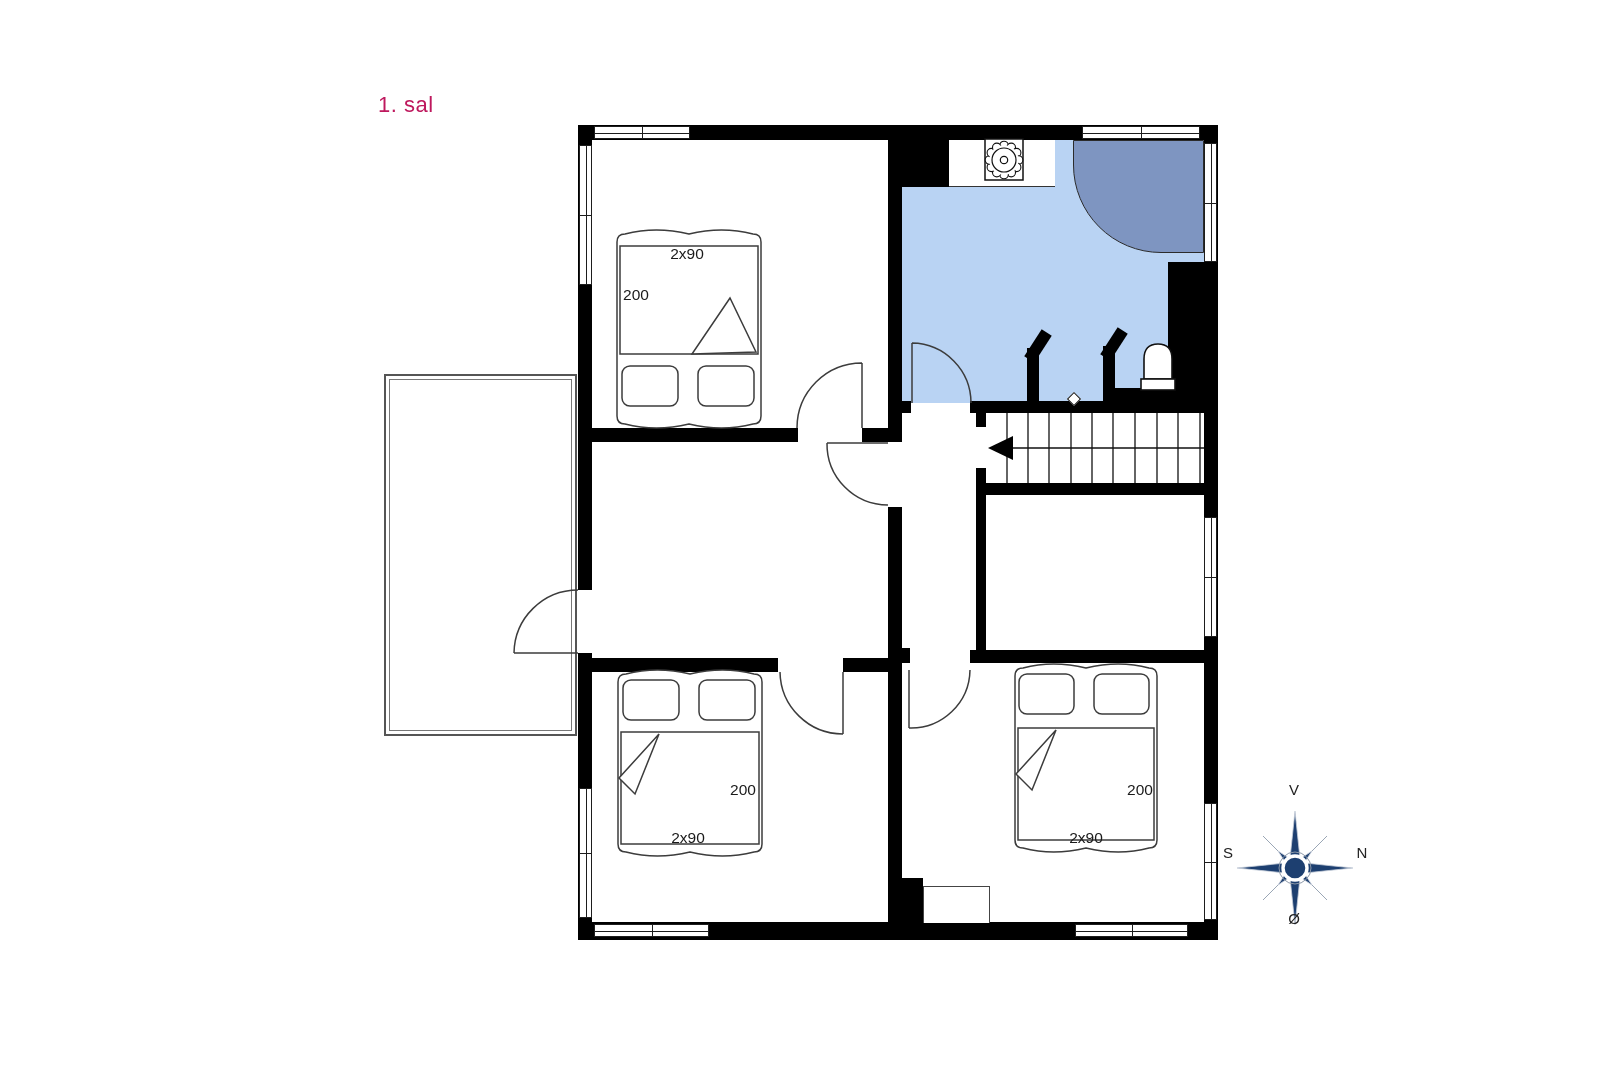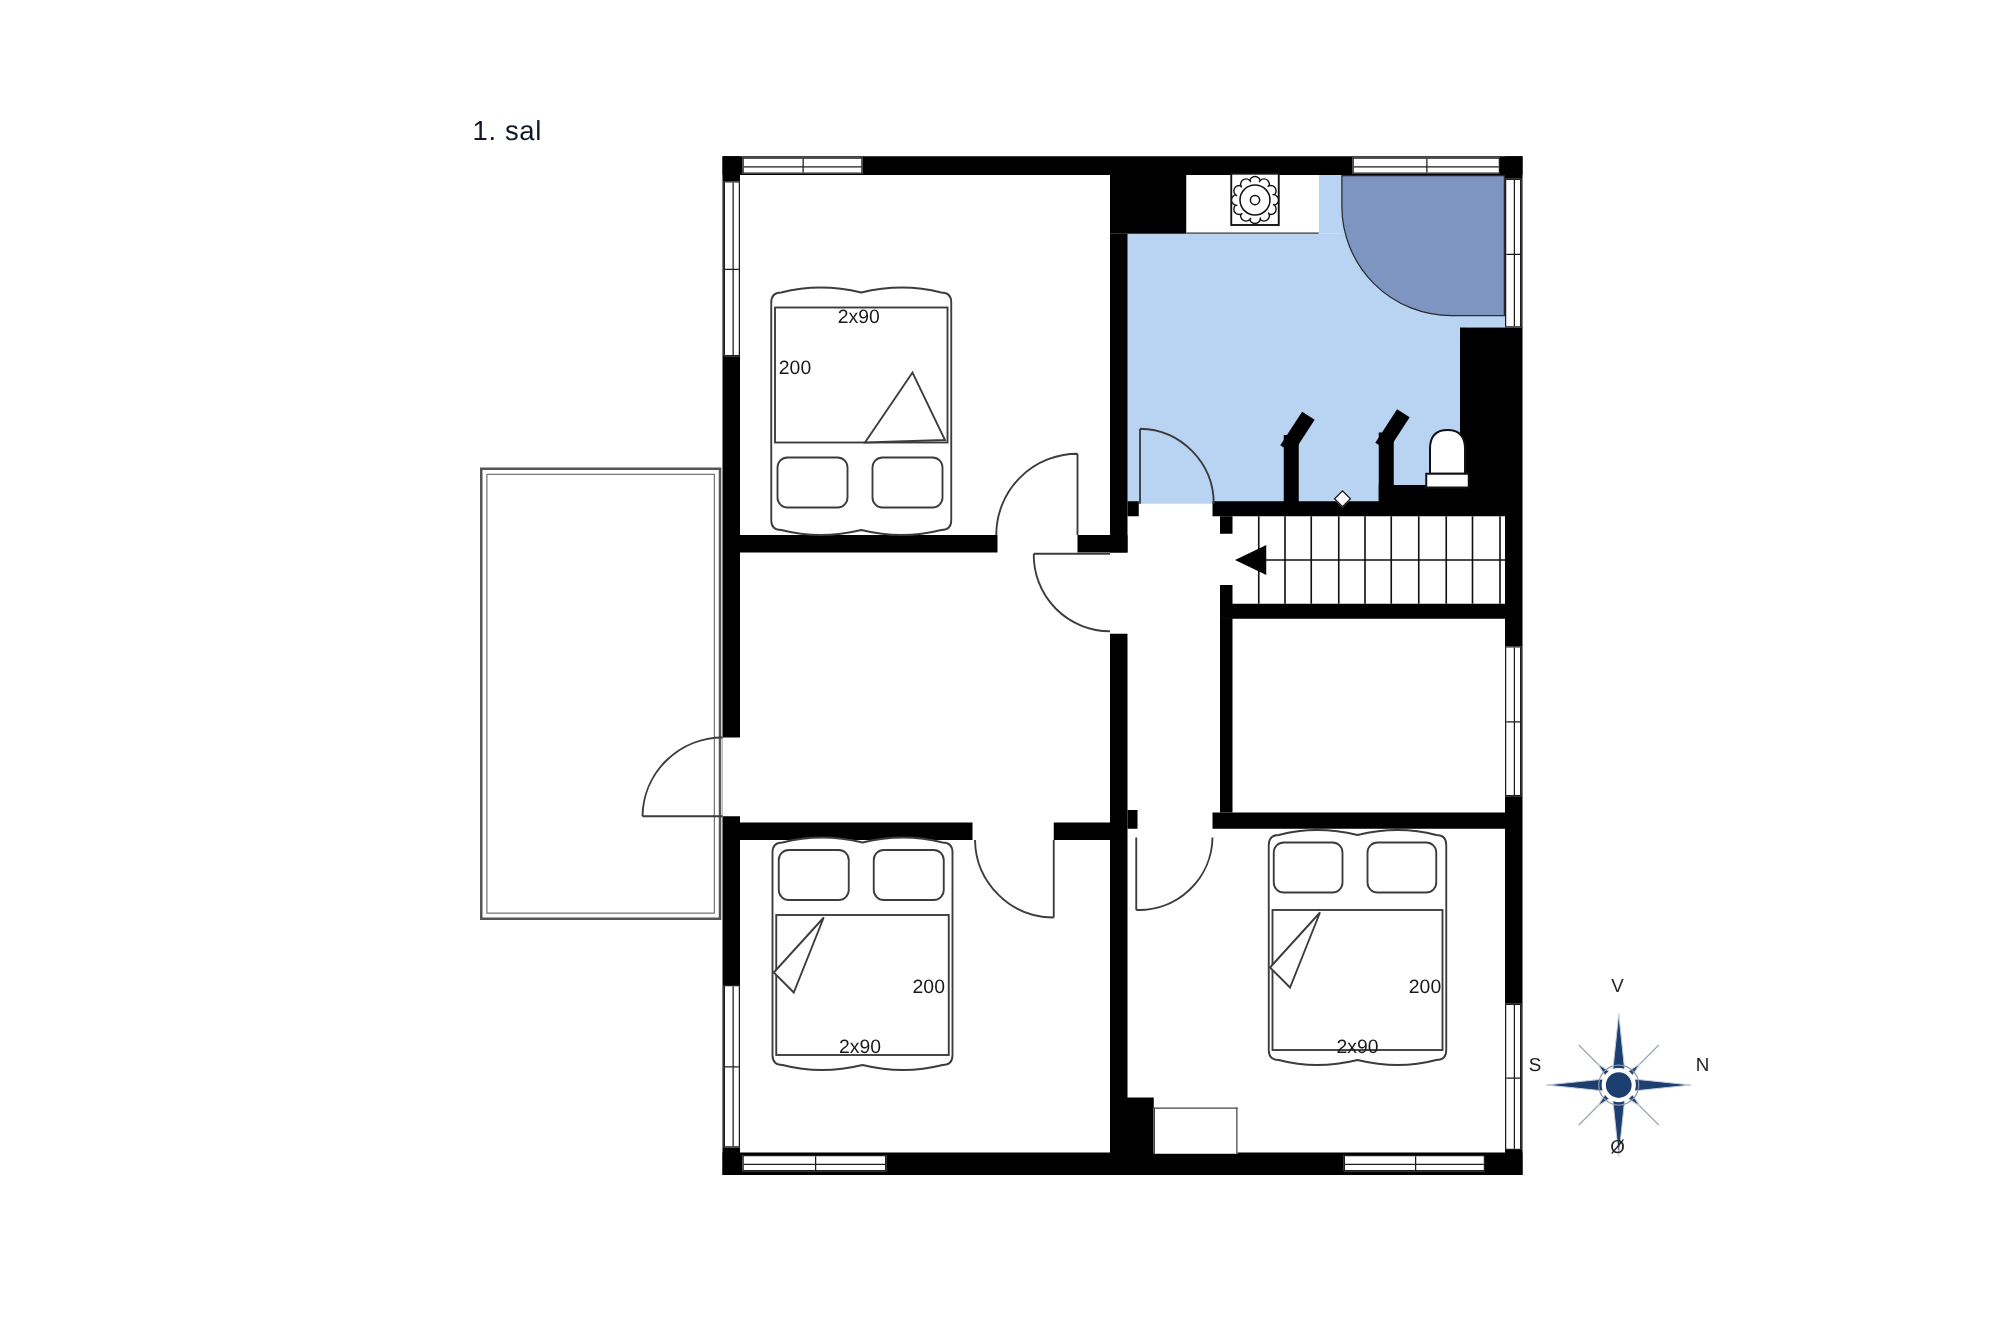--- a/index.html
+++ b/index.html
@@ -16,21 +16,21 @@
   .winH::before{content:"";position:absolute;left:0;right:0;top:50%;border-top:1px solid #1d1d1d;}
   .winH::after{content:"";position:absolute;top:0;bottom:0;left:50%;border-left:1.4px solid #1d1d1d;}
   .winV::before{content:"";position:absolute;top:0;bottom:0;left:50%;border-left:1px solid #1d1d1d;}
   .winV::after{content:"";position:absolute;left:0;right:0;top:50%;border-top:1.4px solid #1d1d1d;}
   .opening{position:absolute;background:#fff;}
   .niche{position:absolute;background:#fff;border:1.5px solid #444;border-bottom:none;box-sizing:border-box;}
   .balc-outer{position:absolute;border:2px solid #555;box-sizing:border-box;background:#fff;}
   .balc-inner{position:absolute;left:3px;top:3px;right:3px;bottom:3px;border:1px solid #777;}
   .stub{position:absolute;background:#000;}
   .diam{position:absolute;background:#fff;border:1.3px solid #111;transform:rotate(45deg);box-sizing:border-box;}
-  .title{position:absolute;font-size:22px;letter-spacing:.5px;color:#0f172a;}
+  .title{position:absolute;font-size:22px;letter-spacing:.5px;color:#be185d;}
   .bedlabel{position:absolute;font-size:15.5px;color:#1a1a1a;transform:translate(-50%,-50%);white-space:nowrap;}
   .cdir{position:absolute;font-size:15px;color:#222;transform:translate(-50%,-50%);}
   svg{position:absolute;overflow:visible;}
   .lineart{stroke:#3c3c3c;stroke-width:1.5;fill:none;}
   .bedart{stroke:#3c3c3c;stroke-width:1.5;fill:#fff;}
   .compass-navy{fill:var(--compass_navy,#1d3f70);}
 </style>
 </head>
 <body>
 

